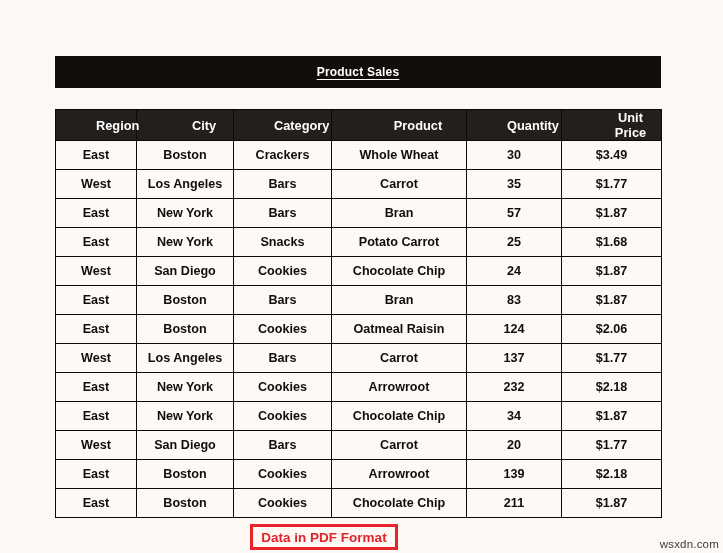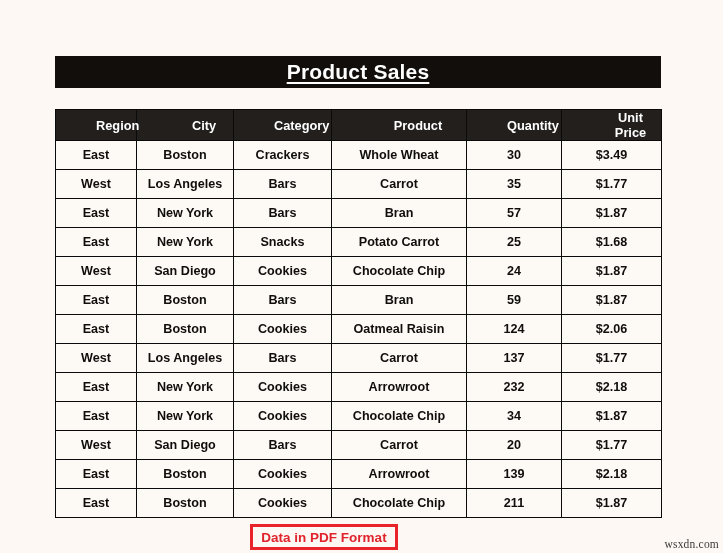--- a/index.html
+++ b/index.html
@@ -30,21 +30,21 @@
     top: 56px;
     width: 606px;
     height: 32px;
     background: #110e0c;
     display: flex;
     align-items: center;
     justify-content: center;
   }
   .title-text {
     color: #ffffff;
-    font-size: 21px;
+    font-size: 12px;
     font-weight: bold;
     letter-spacing: 0.2px;
     text-decoration: underline;
     text-underline-offset: 3px;
   }
 
   
   .table-wrap {
     position: absolute;
     left: 55px;
@@ -107,21 +107,21 @@
     white-space: nowrap;
   }
 
   
   .watermark {
     position: absolute;
     right: 4px;
     bottom: 3px;
     color: #3c3c3c;
     font-size: 11.5px;
-    font-family: Liberation Serif, serif;
+    font-family: Liberation Sans, sans-serif;
     letter-spacing: 0.2px;
   }
 </style>
 </head>
 <body>
 
 <div class="sheet">
 
   <div class="title-banner">
     <span class="title-text">Product Sales</span>
@@ -186,21 +186,21 @@
             <td>Cookies</td>
             <td>Chocolate Chip</td>
             <td>24</td>
             <td>$1.87</td>
           </tr>
           <tr>
             <td>East</td>
             <td>Boston</td>
             <td>Bars</td>
             <td>Bran</td>
-            <td>59</td>
+            <td>83</td>
             <td>$1.87</td>
           </tr>
           <tr>
             <td>East</td>
             <td>Boston</td>
             <td>Cookies</td>
             <td>Oatmeal Raisin</td>
             <td>124</td>
             <td>$2.06</td>
           </tr>

